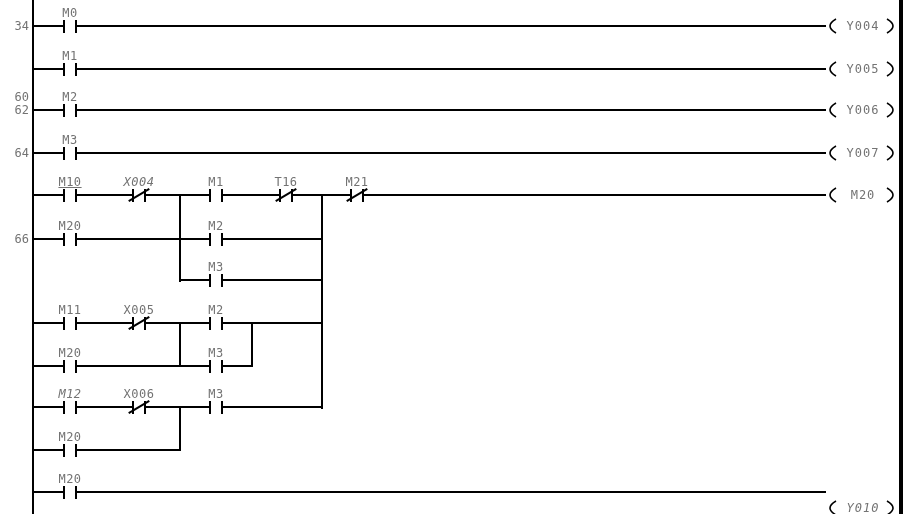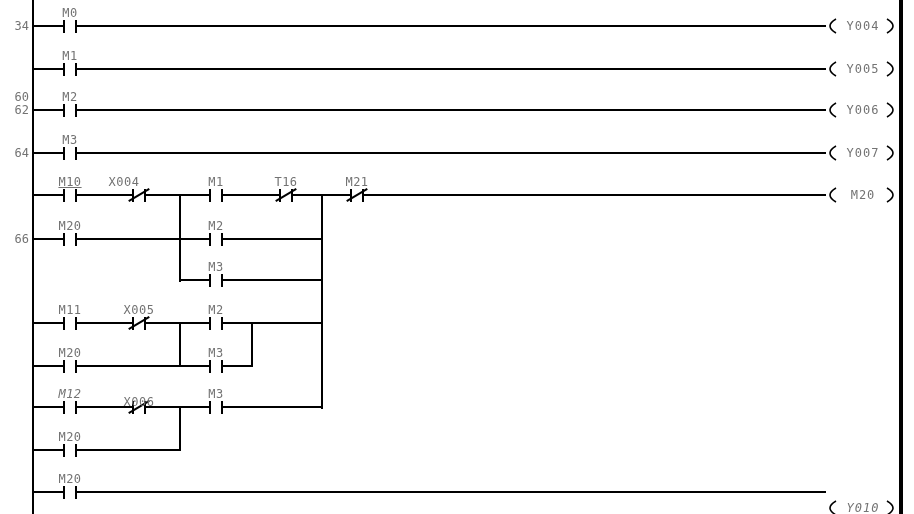--- a/index.html
+++ b/index.html
@@ -74,21 +74,21 @@
     <div class="contact" style="left: 63px; top: 189px;">
       <div class="bar left"></div>
       <div class="bar right"></div>
     </div>
     <div class="lbl" style="left: 38px; top: 176px; text-decoration: underline;">M10</div>
     <div class="contact" style="left: 132px; top: 189px;">
       <div class="bar left"></div>
       <div class="bar right"></div>
     </div>
     <div class="slash" style="left: 127px; top: 194px;"></div>
-    <div class="lbl" style="left: 92px; top: 176px;">X004</div>
+    <div class="lbl" style="left: 107px; top: 176px; font-style: italic;">X004</div>
     <div class="contact" style="left: 209px; top: 189px;">
       <div class="bar left"></div>
       <div class="bar right"></div>
     </div>
     <div class="lbl" style="left: 184px; top: 176px;">M1</div>
     <div class="contact" style="left: 279px; top: 189px;">
       <div class="bar left"></div>
       <div class="bar right"></div>
     </div>
     <div class="slash" style="left: 274px; top: 194px;"></div>
@@ -143,21 +143,21 @@
     <div class="contact" style="left: 63px; top: 401px;">
       <div class="bar left"></div>
       <div class="bar right"></div>
     </div>
     <div class="lbl" style="left: 38px; top: 388px; font-style: italic;">M12</div>
     <div class="contact" style="left: 132px; top: 401px;">
       <div class="bar left"></div>
       <div class="bar right"></div>
     </div>
     <div class="slash" style="left: 127px; top: 406px;"></div>
-    <div class="lbl" style="left: 107px; top: 396px;">X006</div>
+    <div class="lbl" style="left: 107px; top: 388px;">X006</div>
     <div class="contact" style="left: 209px; top: 401px;">
       <div class="bar left"></div>
       <div class="bar right"></div>
     </div>
     <div class="lbl" style="left: 184px; top: 388px;">M3</div>
     <div class="contact" style="left: 63px; top: 444px;">
       <div class="bar left"></div>
       <div class="bar right"></div>
     </div>
     <div class="lbl" style="left: 38px; top: 431px;">M20</div>

